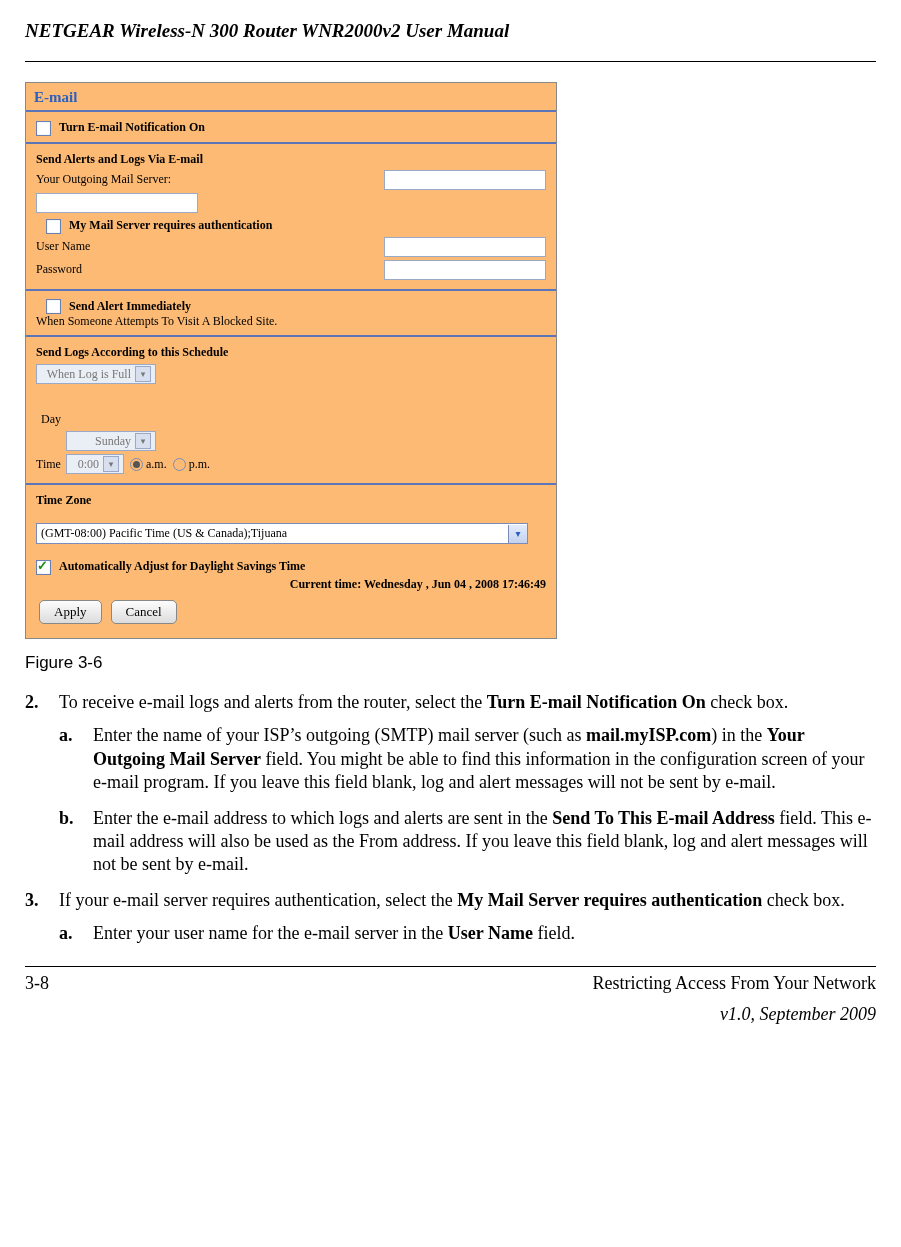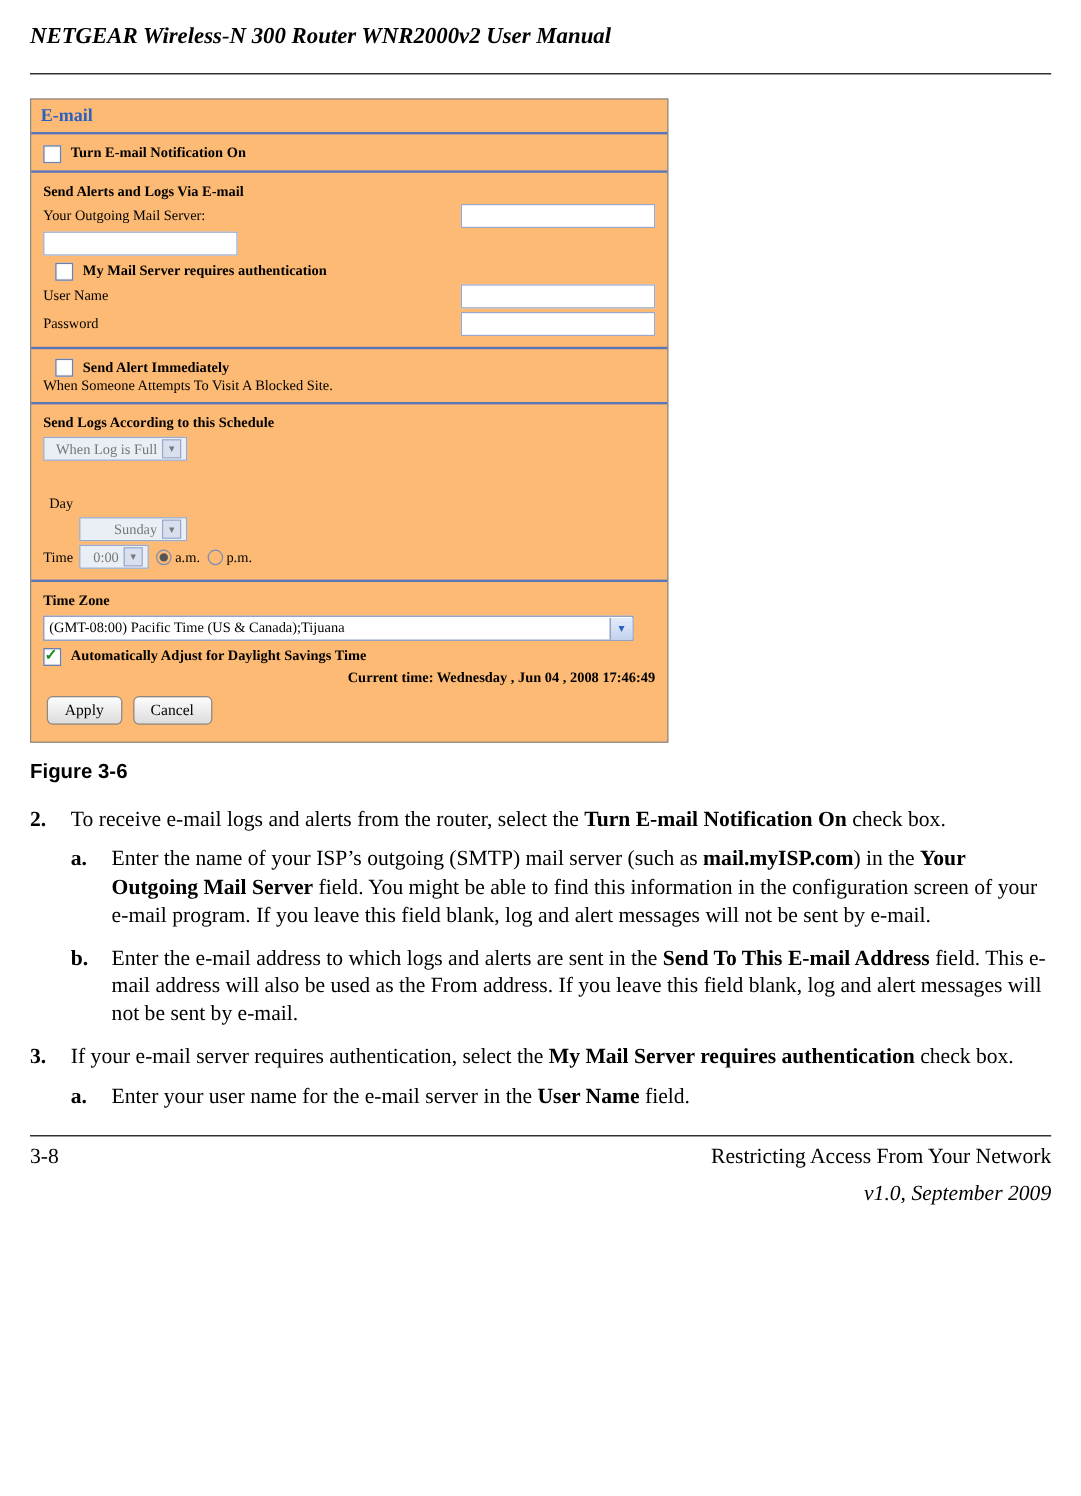--- a/index.html
+++ b/index.html
@@ -108,21 +108,21 @@
       width: 7px; height: 7px;
       background: #555;
       border-radius: 50%;
     }
     .tz-select {
       display: flex;
       align-items: center;
       border: 1px solid #7a8db8;
       background: #fff;
       width: 490px;
-      margin: 5px 0;
+      margin: 15px 0;
     }
     .tz-select .val { flex: 1; padding: 2px 4px; font-size: 12px; }
     .tz-select .btn {
       width: 18px; height: 18px;
       background: linear-gradient(#e4ecfb,#c4d2ef);
       border-left: 1px solid #7a8db8;
       display: flex; align-items: center; justify-content: center;
       color: #2b5fc0;
       font-size: 10px;
     }
@@ -131,21 +131,21 @@
       display: inline-block;
       border: 1px solid #888;
       border-radius: 5px;
       padding: 3px 14px;
       background: linear-gradient(#fdfdfd,#dcdcdc);
       font-size: 13px;
       margin: 0 3px;
     }
     .figcap {
       font-family: Arial, sans-serif;
-      font-weight: bold;
+      font-weight: normal;
       font-size: 17px;
       margin: 14px 0 18px;
     }
     ol.main { list-style: none; padding: 0; margin: 0; }
     ol.main > li {
       margin: 0 0 12px 0;
       padding-left: 34px;
       position: relative;
       line-height: 1.3;
     }

